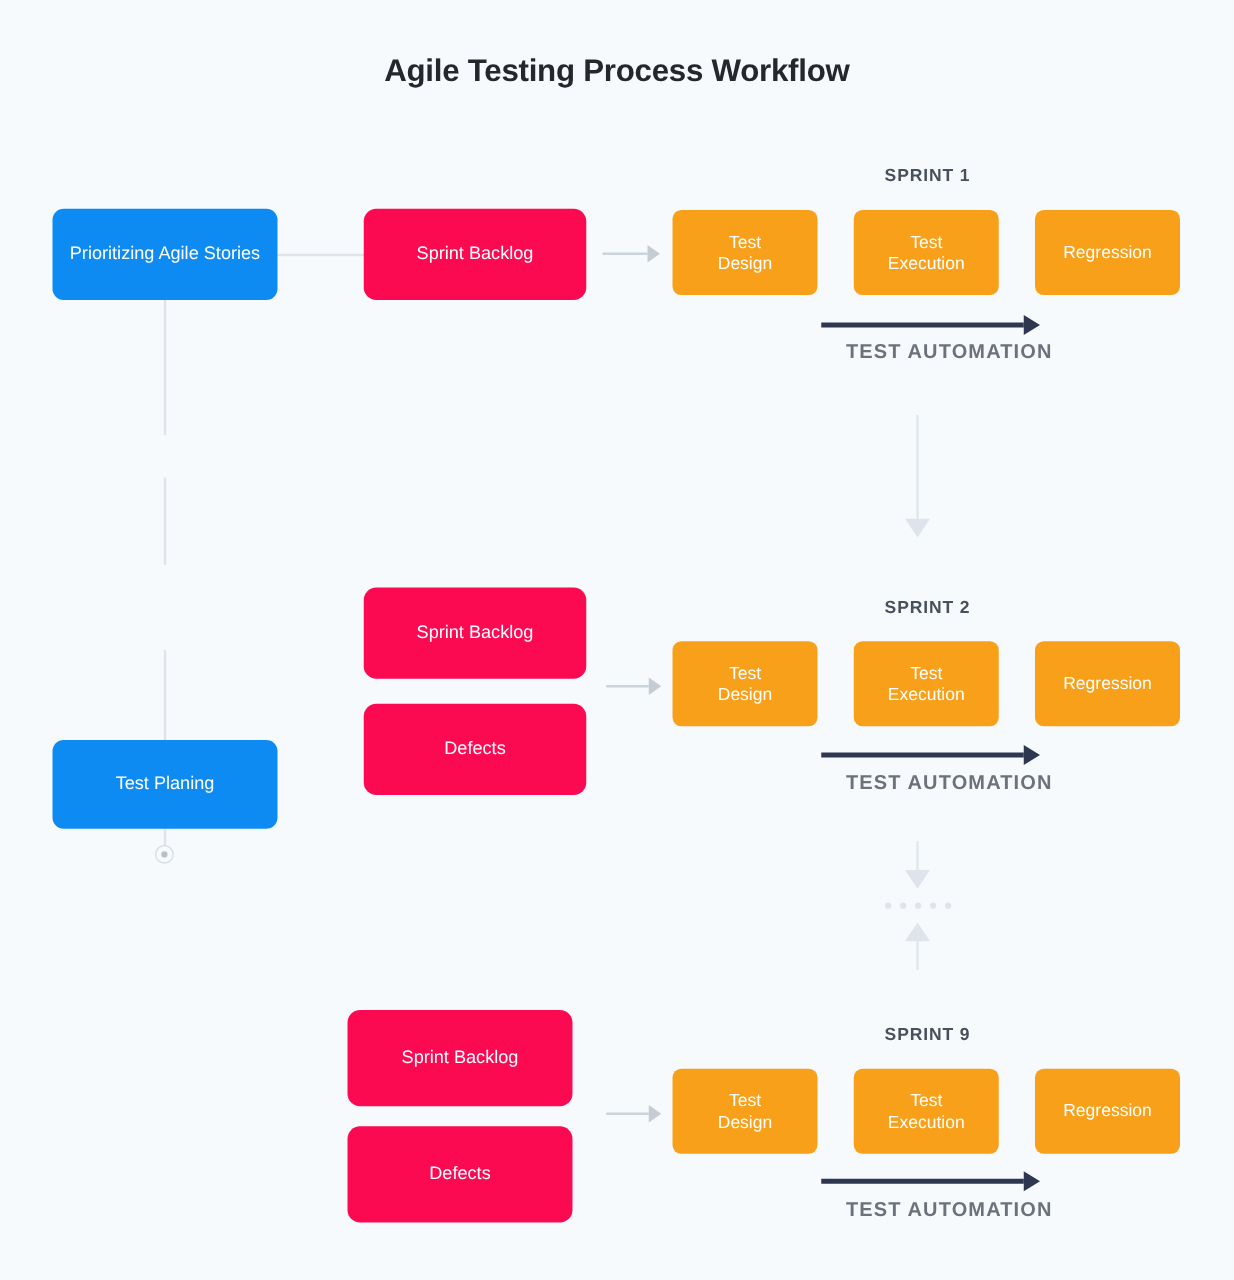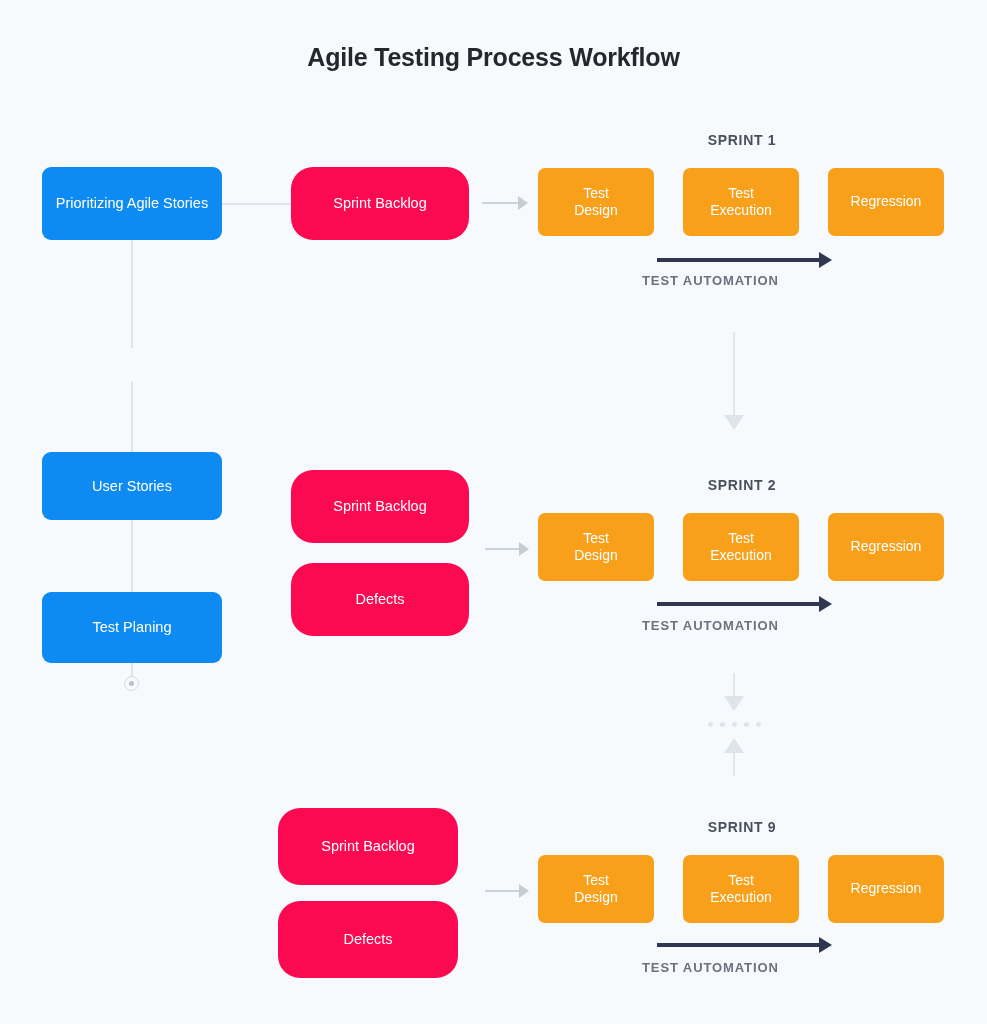--- a/index.html
+++ b/index.html
@@ -41,41 +41,41 @@
     justify-content: center;
     text-align: center;
     border-radius: 8px;
     color: #ffffff;
     line-height: 1.25;
     box-sizing: border-box;
     padding: 4px 6px;
     white-space: pre-line;
   }
   .node.blue   { background: #0e8bf2; font-size: 14.5px; border-radius: 9px; }
-  .node.pink   { background: #fb0a52; font-size: 14.5px; border-radius: 22px; }
+  .node.pink   { background: #fb0a52; font-size: 14.5px; border-radius: 10px; }
   .node.orange { background: #f9a01b; font-size: 14px;  border-radius: 7px; }
 
   
   .sprint-label {
     position: absolute;
     font-size: 14px;
     font-weight: bold;
     color: #4a4f5c;
     letter-spacing: 0.7px;
     text-align: center;
   }
 
   
   .auto-label {
     position: absolute;
-    font-size: 13px;
+    font-size: 16px;
     font-weight: bold;
     color: #6d717c;
     letter-spacing: 0.9px;
-    text-align: left;
+    text-align: right;
   }
 
   
   .vline {
     position: absolute;
     width: 1.5px;
     background: #dfe4ea;
   }
   .hline {
     position: absolute;
@@ -193,21 +193,20 @@
   <div class="vline" style="left:131px; top:382px; height:70px;"></div>
   <div class="vline" style="left:131px; top:520px; height:72px;"></div>
   <div class="vline" style="left:131px; top:663px; height:22px;"></div>
   <div class="end-dot" style="left:124px; top:676px;"></div>
 
   <div class="hline" style="left:222px; top:203px; width:70px;"></div>
 
   <div class="node blue" style="left:42px;  top:167px; width:180px; height:73px;">Prioritizing Agile Stories</div>
 
 
-  <div class="node blue" style="left:42px;  top:452px; width:180px; height:68px;">User Stories</div>
 
   <div class="node blue" style="left:42px;  top:592px; width:180px; height:71px;">Test Planing</div>
 
   <div class="sprint-label" style="left:642px; top:132px; width:200px;">SPRINT 1</div>
 
   <div class="node pink" style="left:291px; top:167px; width:178px; height:73px;">Sprint Backlog</div>
 
   <div class="grey-arrow" style="left:482px; top:197px; width:46px;">
     <div class="shaft"></div>
     <div class="head"></div>

